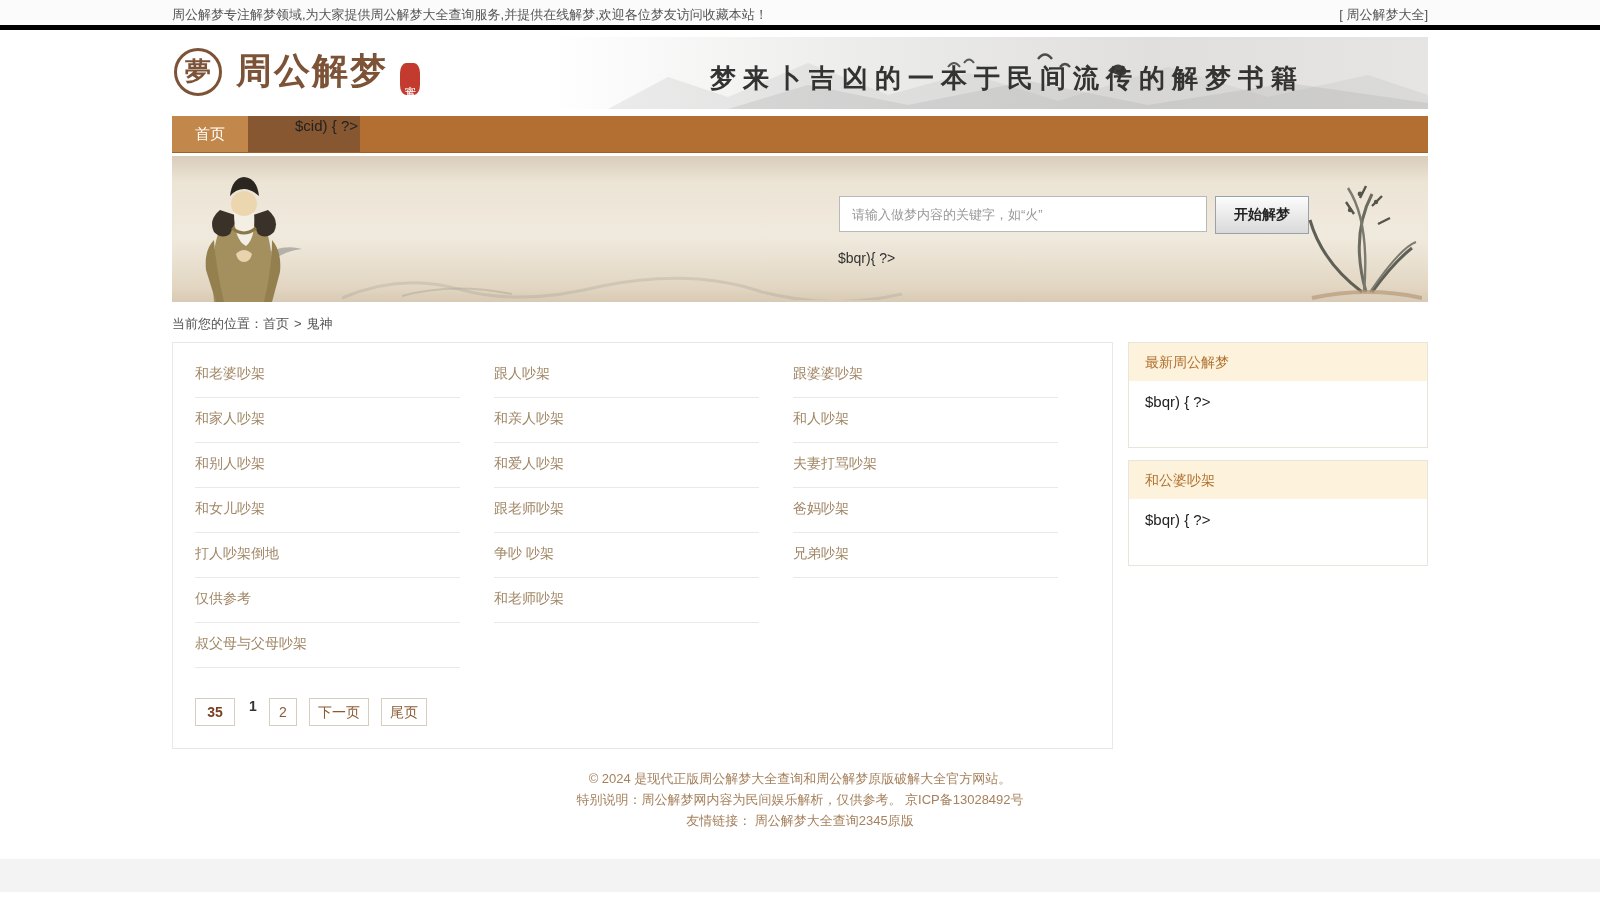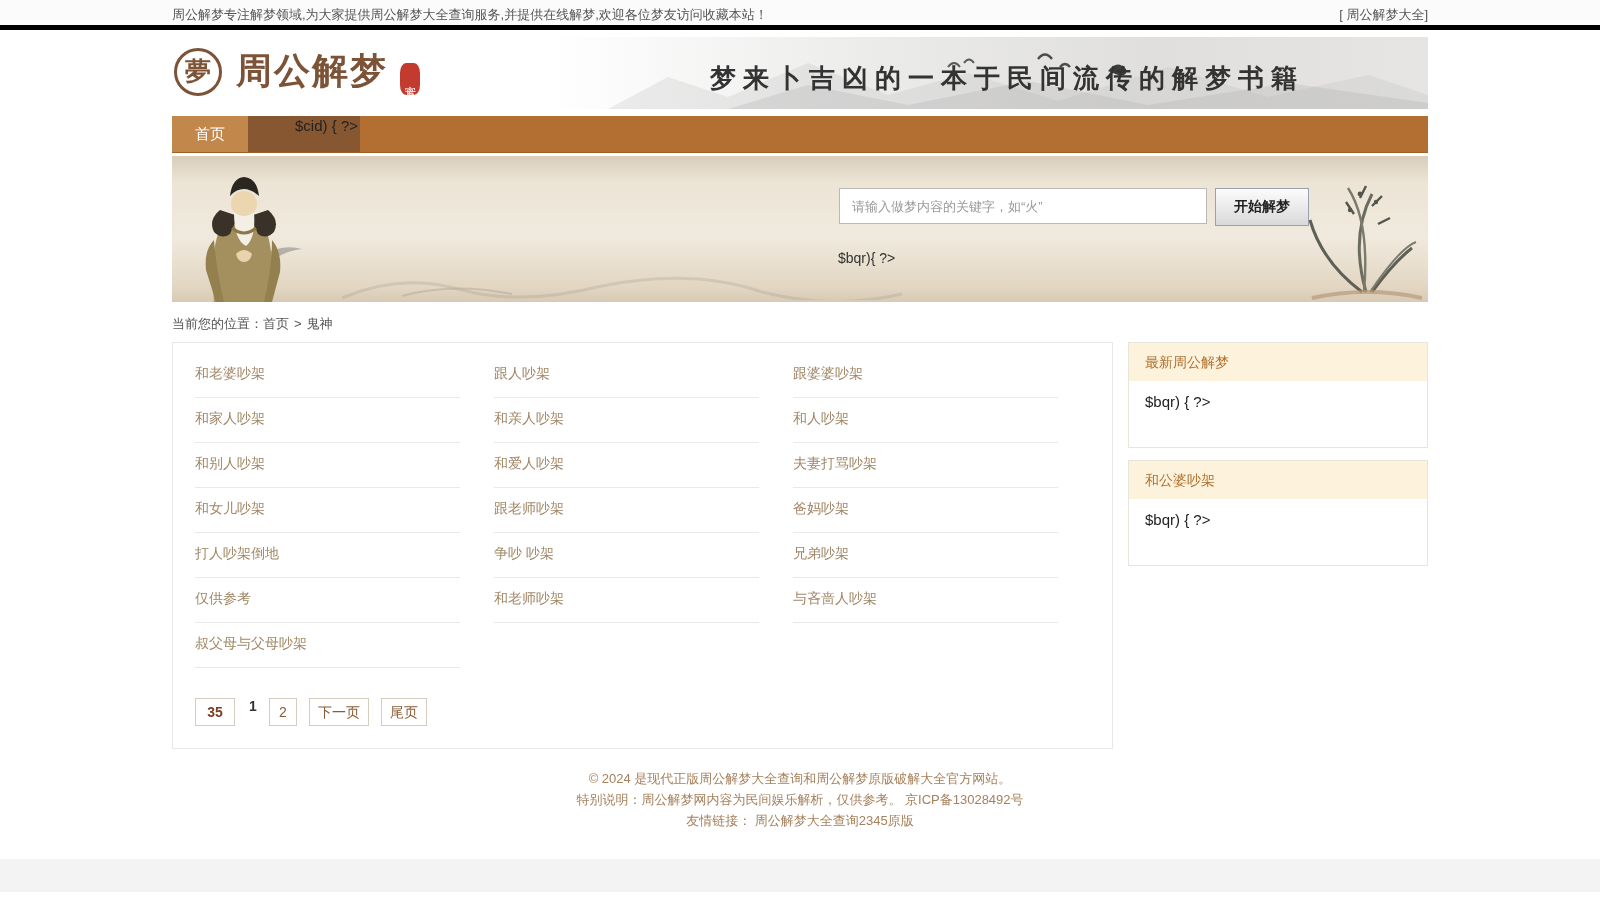--- a/index.html
+++ b/index.html
@@ -34,21 +34,21 @@
     display:flex; align-items:center; justify-content:center; }
   .nav-tab-dark { width:112px; background:var(--nav-dark,#875731); position:relative; }
   .nav-artifact { position:absolute; top:1px; right:2px; color:#222; font-size:15px; }
 
   
   .banner { height:146px; margin-top:3px; position:relative; overflow:hidden;
     background:linear-gradient(180deg,#d9cdbb 0%,#ece4d5 18%,#f0eade 55%,#e2d6c2 90%,#d8cab4 100%); }
   .sage { position:absolute; left:16px; bottom:0; }
   .orchid { position:absolute; right:6px; bottom:0; }
   .banner-hills { position:absolute; left:170px; bottom:2px; opacity:.45; }
-  .search-row { position:absolute; left:667px; top:32px; display:flex; }
+  .search-row { position:absolute; left:667px; top:40px; display:flex; }
   .search-input { width:368px; height:36px; border:1px solid #b9b9b9; background:#fff; padding:0 12px;
     font-size:13px; color:#333; font-family:"Liberation Sans",sans-serif; }
   .search-input::placeholder { color:#999; }
   .search-btn { width:94px; height:38px; margin-left:8px; border:1px solid #97a2ac;
     background:linear-gradient(#fcfcfc,#d9d9d9); font-size:14px; font-weight:bold; color:#222; cursor:pointer;
     font-family:"Liberation Sans",sans-serif; }
   .banner-artifact { position:absolute; left:666px; top:94px; font-size:14px; color:#333; }
 
   
   .breadcrumb { margin-top:13px; font-size:13px; color:#555; }
@@ -176,21 +176,20 @@
           <a class="list-item">跟老师吵架</a>
           <a class="list-item">争吵 吵架</a>
           <a class="list-item">和老师吵架</a>
         </div>
         <div class="list-col">
           <a class="list-item">跟婆婆吵架</a>
           <a class="list-item">和人吵架</a>
           <a class="list-item">夫妻打骂吵架</a>
           <a class="list-item">爸妈吵架</a>
           <a class="list-item">兄弟吵架</a>
-          <a class="list-item">与吝啬人吵架</a>
         </div>
       </div>
       <div class="pagination">
         <span class="page-box page-total">35</span>
         <span class="page-current">1</span>
         <a class="page-box">2</a>
         <a class="page-box">下一页</a>
         <a class="page-box">尾页</a>
       </div>
     </div>

